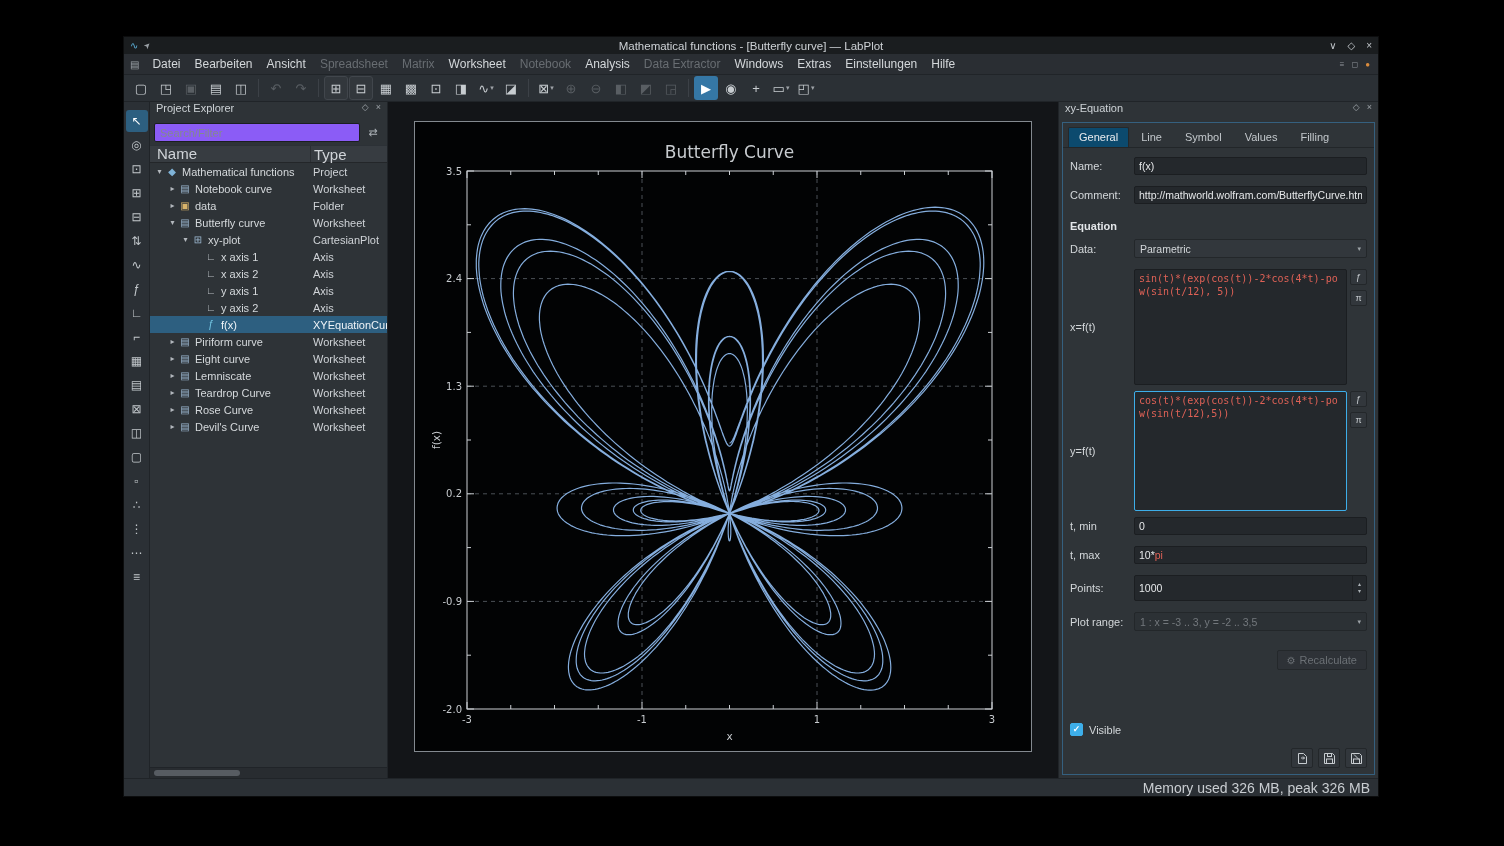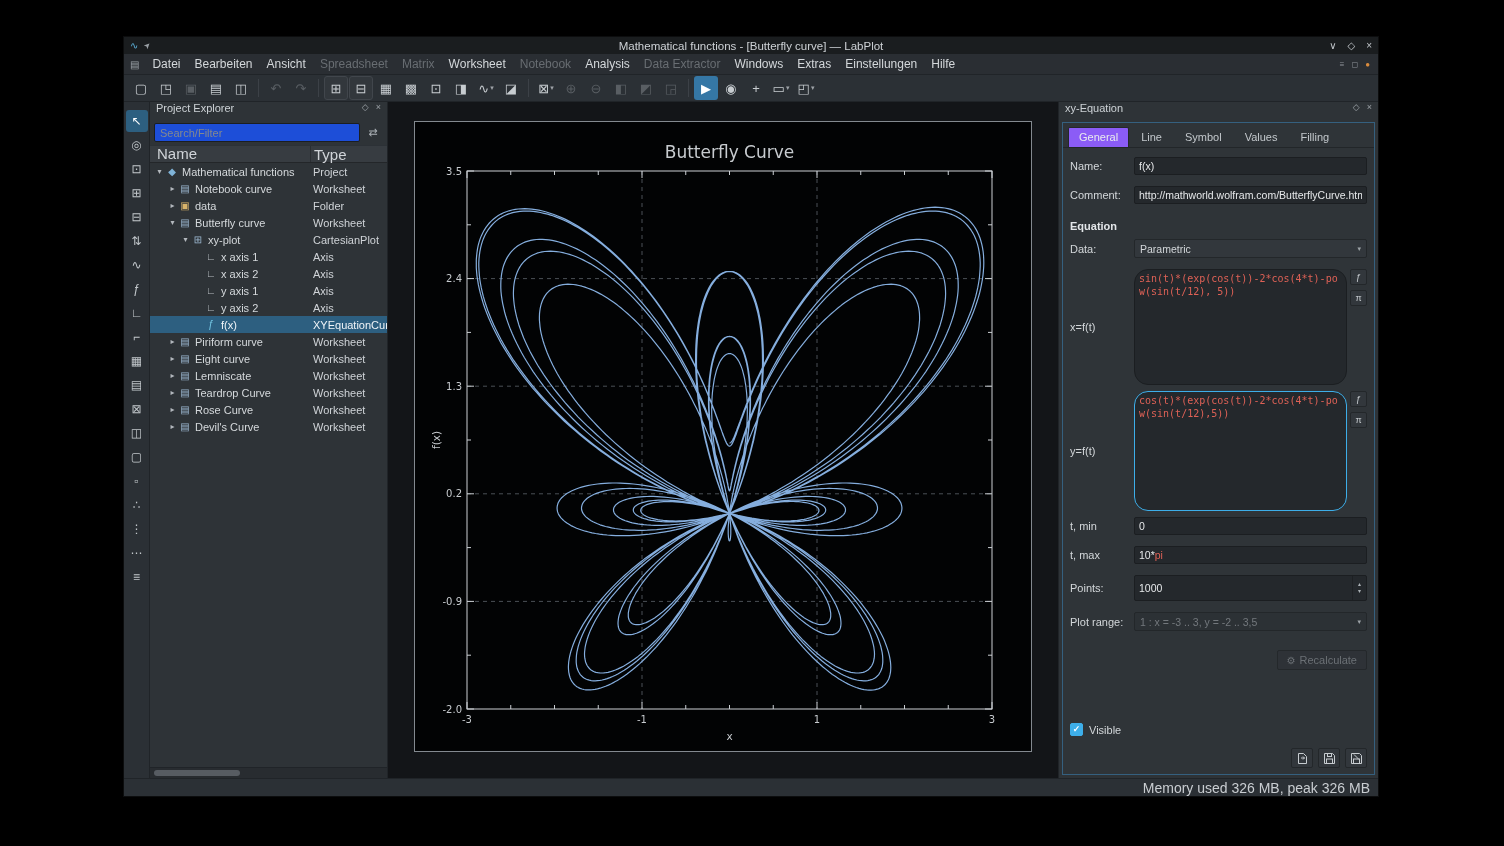--- a/index.html
+++ b/index.html
@@ -31,21 +31,21 @@
   
   .main{flex:1;display:flex;min-height:0}
   .left-strip{width:26px;border-right:1px solid #202428;display:flex;flex-direction:column;align-items:center;padding-top:8px;gap:2px;background:#2b3035}
   .ltbtn{width:22px;height:22px;display:flex;align-items:center;justify-content:center;color:#c2c7cb;font-size:12px;border-radius:3px}
   .ltbtn.active{background:#2d5f80;color:#fff}
   
   .pe-panel{width:238px;background:#2e3337;border-right:1px solid #202428;display:flex;flex-direction:column}
   .panel-head{height:19px;display:flex;padding:0 6px;font-size:11px;color:#cdd2d6;gap:4px;flex:0 0 auto}
   .ph-icons{margin-left:auto;display:flex;gap:7px;font-size:9px;color:#9ba1a6}
   .search-row{display:flex;gap:3px;padding:2px 4px 3px;flex:0 0 auto}
-  .search-input{flex:1;height:19px;background:#1d4ed8;border:1px solid #1b1e21;border-radius:2px;color:#d6dade;font-size:11px;padding:0 5px;font-family:inherit;outline:none}
+  .search-input{flex:1;height:19px;background:#8b5cf6;border:1px solid #1b1e21;border-radius:2px;color:#d6dade;font-size:11px;padding:0 5px;font-family:inherit;outline:none}
   .search-input::placeholder{color:#84898e}
   .filter-btn{width:20px;height:19px;background:transparent;border:none;color:#aab0b5;font-size:11px;display:flex;align-items:center;justify-content:center}
   .tree-head{display:flex;height:18px;background:#373c41;border-top:1px solid #2c3136;border-bottom:1px solid #232629;font-size:15px;color:#d0d4d8;align-items:flex-end;flex:0 0 auto}
   .tree-head .c1{width:160px;padding-left:7px}
   .tree-head .c2{flex:1;padding-left:3px;border-left:1px solid #2a2e32;height:100%;display:flex;align-items:center}
   .tree{flex:1;overflow:hidden}
   .trow{height:17px;display:flex;align-items:center;font-size:11px;color:#d5d9dc}
   .trow.selected{background:#2d5f80}
   .ncell{width:160px;display:flex;align-items:center;overflow:hidden;white-space:nowrap;flex:0 0 auto}
   .tcell{flex:1;padding-left:3px;color:#cfd3d7;white-space:nowrap;overflow:hidden}
@@ -56,35 +56,35 @@
   .pe-thumb{position:absolute;left:4px;top:2px;height:6px;width:86px;background:#575c62;border-radius:3px}
   
   .ws-view{flex:1;background:#131518;position:relative;border-right:1px solid #202428;min-width:0}
   .page{position:absolute;top:19px;left:50%;transform:translateX(-50%);width:618px;height:631px;background:#020304;border:1px solid #83898f}
   .page svg{display:block}
   
   .dock{width:319px;background:#2e3337;display:flex;flex-direction:column;flex:0 0 auto}
   .dock-body{flex:1;margin:1px 3px 3px;border:1px solid #35607f;display:flex;flex-direction:column;min-height:0;background:#2f3438}
   .tabs{display:flex;padding:4px 5px 0;gap:1px;border-bottom:1px solid #222629}
   .tab{padding:3px 10px 4px;font-size:11px;color:#c3c8cc;border:1px solid transparent;border-bottom:none;border-radius:2px 2px 0 0}
-  .tab.active{background:#8b5cf6;border-color:#24282b;color:#e9ebee}
+  .tab.active{background:#0c4a6e;border-color:#24282b;color:#e9ebee}
   .form{flex:1;display:flex;flex-direction:column;padding:9px 7px 6px;font-size:11px;color:#d3d7da;min-height:0}
   .frow{display:flex;align-items:center;margin-bottom:11px}
   .frow label{width:64px;flex:0 0 auto}
   .tinput{flex:1;height:18px;background:#24282c;border:1px solid #1b1e21;border-radius:2px;color:#e6e8ea;font-size:10.5px;padding:0 4px;font-family:inherit;min-width:0;outline:none}
   .fake{display:flex;align-items:center}
   .fake .const{color:#de6156}
   .section{font-weight:bold;margin:5px 0 7px;color:#e3e6e9}
   .combo{flex:1;height:19px;background:#32373c;border:1px solid #23272a;border-radius:2px;display:flex;align-items:center;padding:0 5px;gap:4px;min-width:0;font-size:10.5px}
   .combo .cv{flex:1;overflow:hidden;white-space:nowrap}
   .carrow{font-size:7px;color:#9da3a8}
   .combo.disabled{color:#73787d;background:#2c3135}
   .eqrow{display:flex;align-items:center;margin-bottom:6px}
   .eqrow label{width:64px;flex:0 0 auto}
-  .eqarea{flex:1;height:116px;background:#24282c;border:1px solid #1b1e21;border-radius:14px;padding:2px 4px;overflow:hidden;min-width:0}
+  .eqarea{flex:1;height:116px;background:#24282c;border:1px solid #1b1e21;border-radius:2px;padding:2px 4px;overflow:hidden;min-width:0}
   .eqarea.focused{border-color:#3daee9;height:120px}
   .eqtext{font-family:"DejaVu Sans Mono",monospace;font-size:10px;color:#de6156;word-break:break-all;white-space:pre-wrap;line-height:1.3}
   .eqbtns{flex:0 0 auto;display:flex;flex-direction:column;gap:5px;align-self:flex-start;margin-left:3px}
   .eqbtns button{width:17px;height:16px;background:#32373c;border:1px solid #23272a;border-radius:2px;color:#cdd2d6;font-size:9px;display:flex;align-items:center;justify-content:center}
   .spinbox{flex:1;height:26px;display:flex;background:#24282c;border:1px solid #1b1e21;border-radius:2px;min-width:0}
   .spinbox input{flex:1;background:transparent;border:none;color:#e6e8ea;font-size:10.5px;padding:0 4px;font-family:inherit;min-width:0;outline:none}
   .spinarrows{width:14px;display:flex;flex-direction:column;align-items:center;justify-content:center;color:#aab0b5;font-size:6px;border-left:1px solid #1d2023;line-height:1.2}
   .btnrow{display:flex;justify-content:flex-end;margin-top:8px}
   .recalc{display:flex;align-items:center;gap:4px;background:#2e3237;border:1px solid #24282b;border-radius:2px;color:#6b7075;font-size:11px;padding:2px 9px;height:20px}
   .recalc .gear{font-size:10px}

